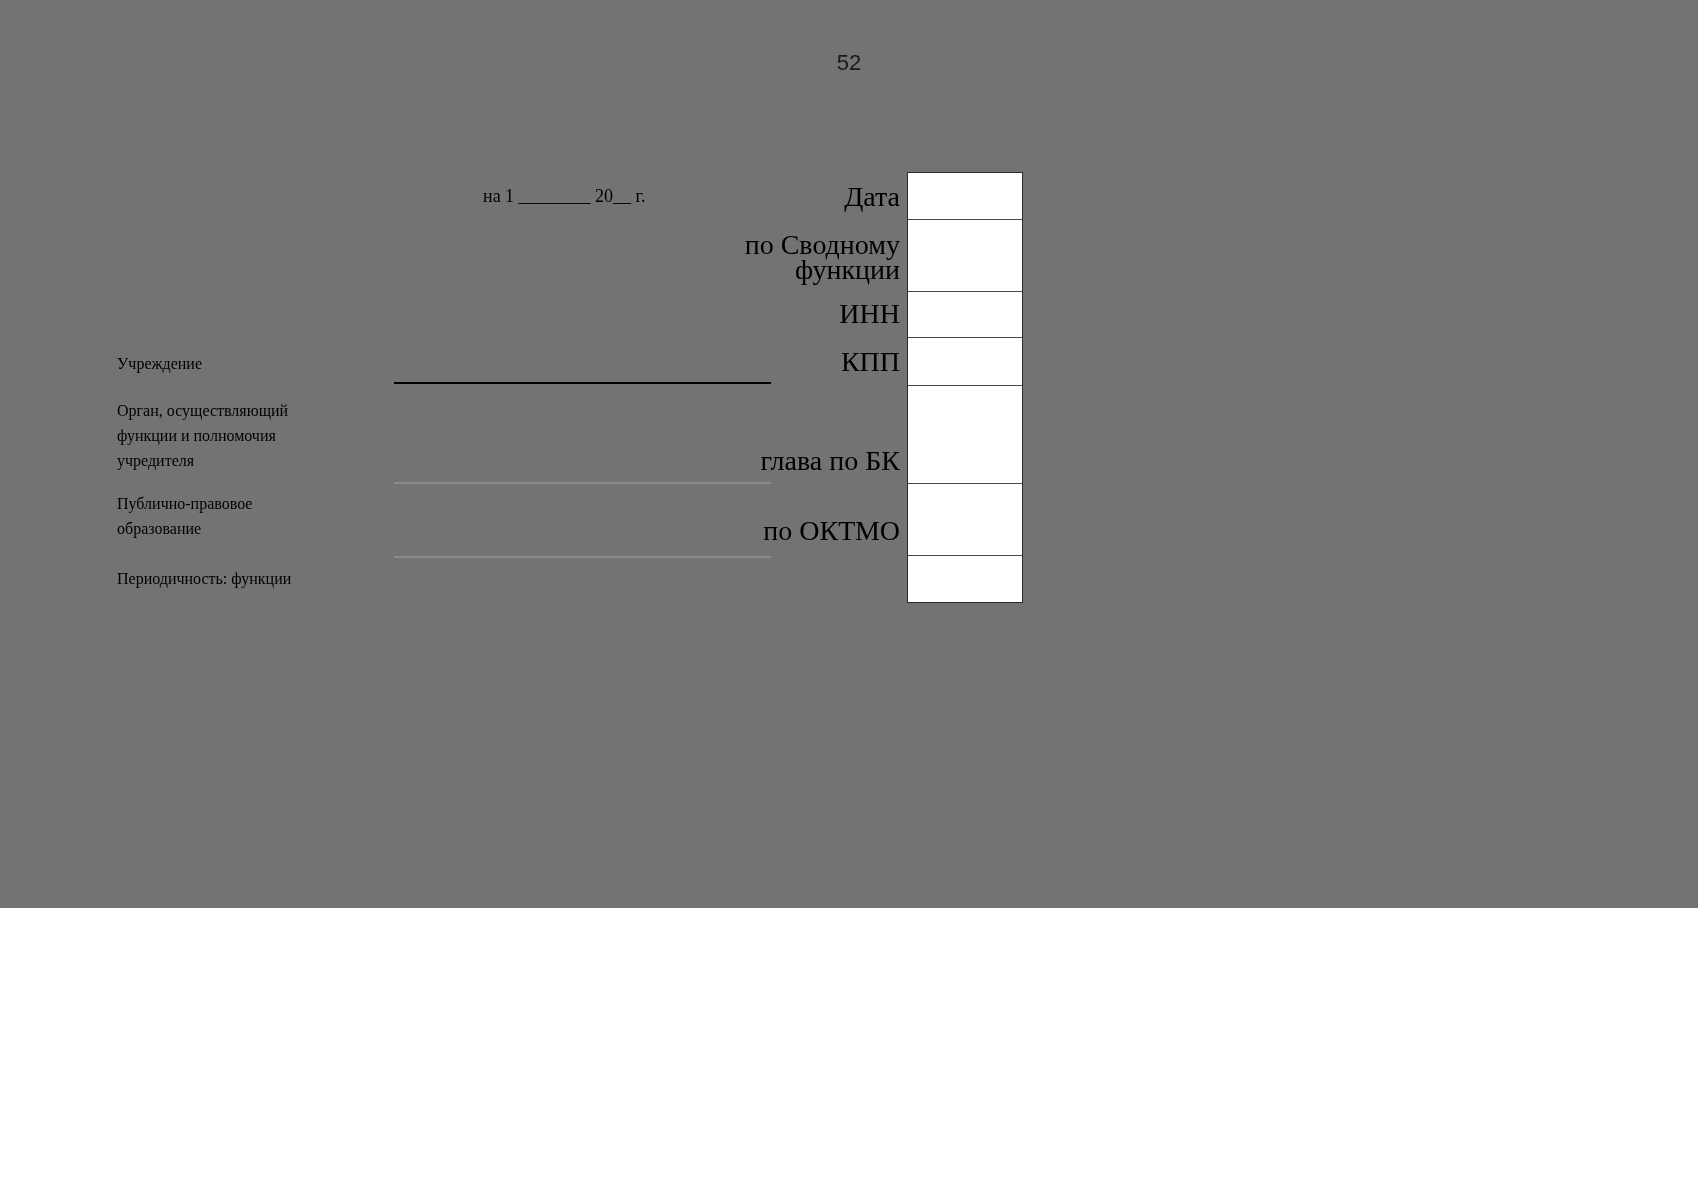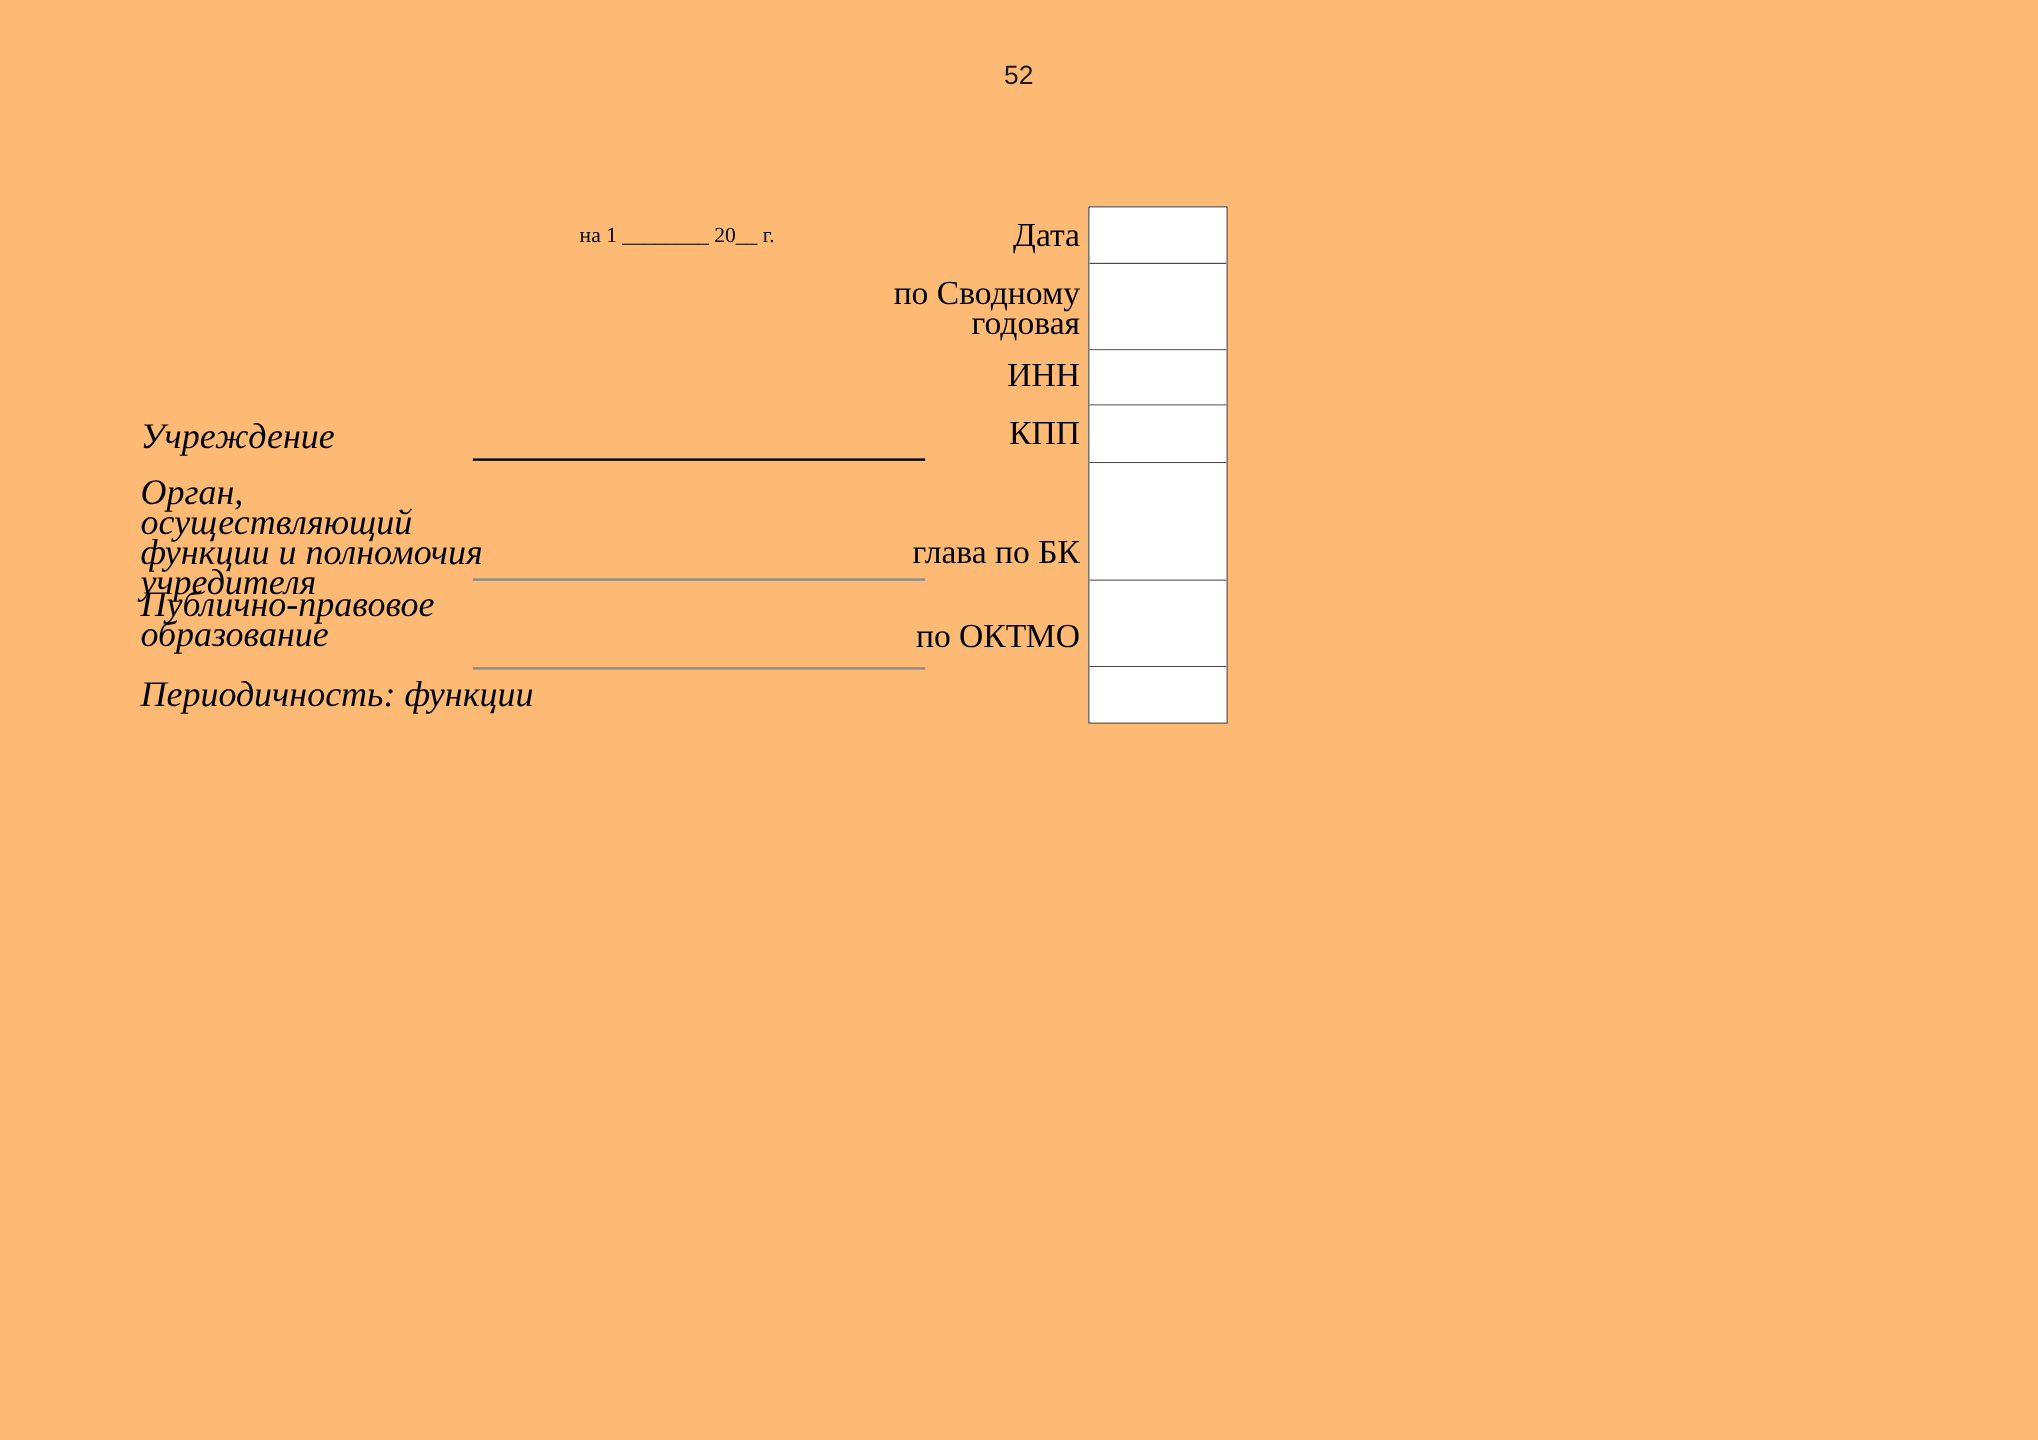--- a/index.html
+++ b/index.html
@@ -3,22 +3,22 @@
 <meta charset="utf-8">
 <style>
   html, body {
     margin: 0;
     padding: 0;
     background: #ffffff;
   }
   .page {
     position: relative;
     width: 1698px;
-    height: 1200px;
-    background: #fdba74;
+    height: 908px;
+    background: #737373;
     font-family: "Liberation Serif", serif;
     color: #000000;
     overflow: hidden;
   }
   .page-number {
     position: absolute;
     top: 50px;
     left: 0;
     width: 1698px;
     text-align: center;
@@ -41,24 +41,23 @@
     right: 798px;
     text-align: right;
     font-size: 28px;
     line-height: 25px;
     white-space: pre-line;
   }
   
   .req-label {
     position: absolute;
     left: 117px;
-    font-size: 30px;
+    font-size: 16px;
     line-height: 25px;
     white-space: pre-line;
-    font-style: italic;
   }
   
   .fill-line {
     position: absolute;
     left: 394px;
     width: 377px;
     height: 0;
   }
   .fill-line.dark { border-top: 2px solid #000000; }
   .fill-line.gray { border-top: 2px solid #8a8a8a; }
@@ -84,21 +83,21 @@
 <body>
 
 <div class="page">
 
   <div class="page-number">52</div>
 
   <div class="date-line">на 1 ________ 20__ г.</div>
 
   <div class="code-label" style="top:184px">Дата</div>
   <div class="code-label" style="top:232px">по Сводному
-годовая</div>
+функции</div>
   <div class="code-label" style="top:301px">ИНН</div>
   <div class="code-label" style="top:349px">КПП</div>
   <div class="code-label" style="top:448px">глава по БК</div>
   <div class="code-label" style="top:518px">по ОКТМО</div>
 
   <div class="code-column">
     <div class="cbox" style="height:47px"></div>
     <div class="cbox" style="height:72px"></div>
     <div class="cbox" style="height:46px"></div>
     <div class="cbox" style="height:48px"></div>

